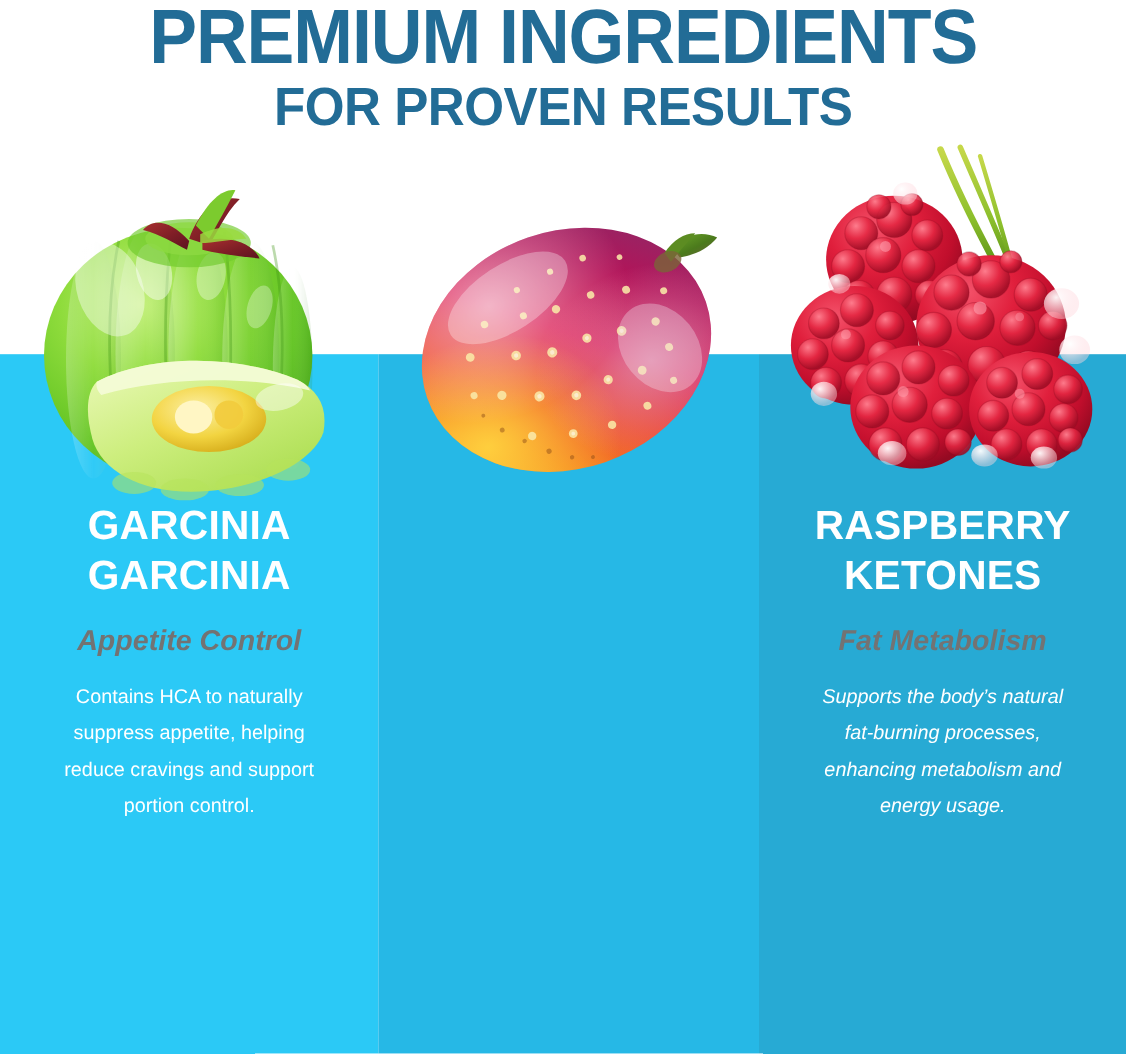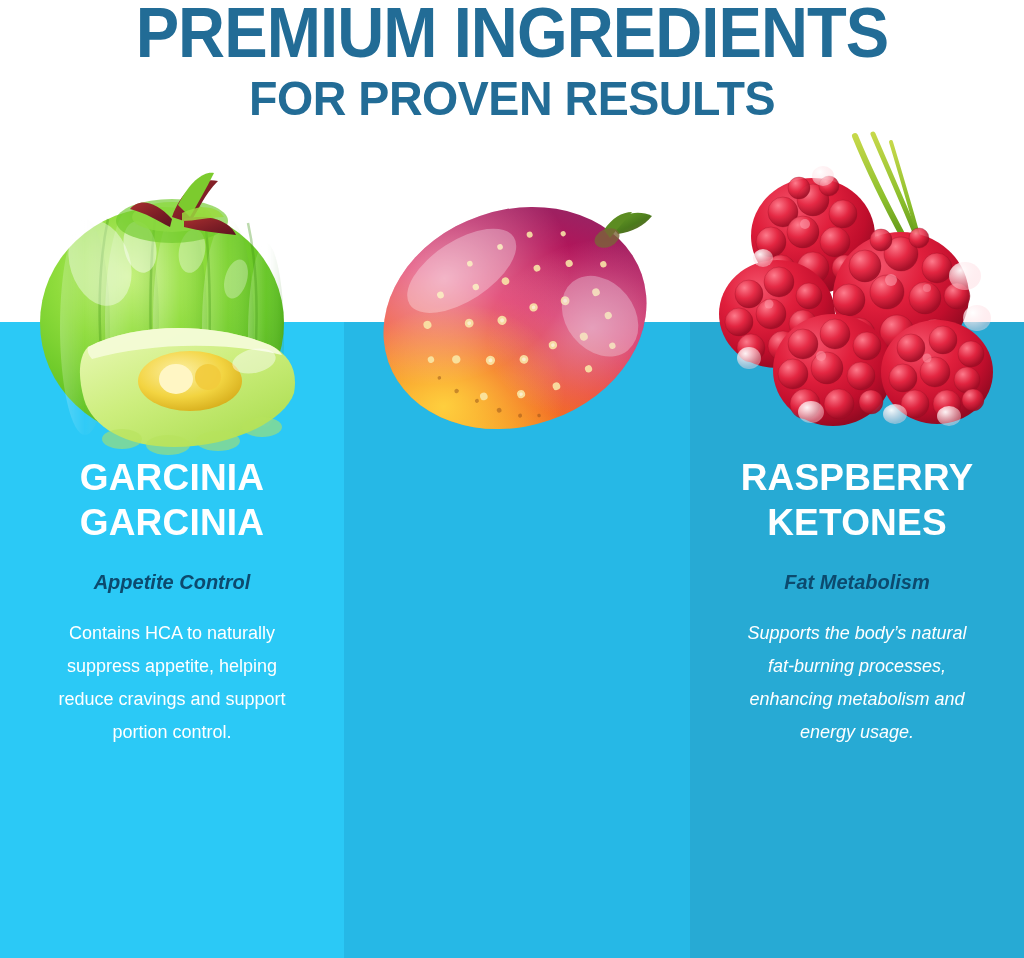--- a/index.html
+++ b/index.html
@@ -111,25 +111,25 @@
     font-size: 37px;
     line-height: 45px;
     letter-spacing: 0.2px;
     margin: 0;
   }
   .t1 { padding-top: 133px; }
   .t2 { padding-top: 133px; }
   .t3 { padding-top: 133px; }
 
   .col-sub {
-    color: #0c4a6e;
+    color: #737373;
     font-family: "Liberation Sans", sans-serif;
     font-weight: 700;
     font-style: italic;
-    font-size: 20px;
+    font-size: 26px;
     line-height: 30px;
     margin: 0;
     padding-top: 22px;
   }
 
   .col-body {
     color: #ffffff;
     font-family: "Liberation Sans", sans-serif;
     font-weight: 400;
     font-size: 18px;

